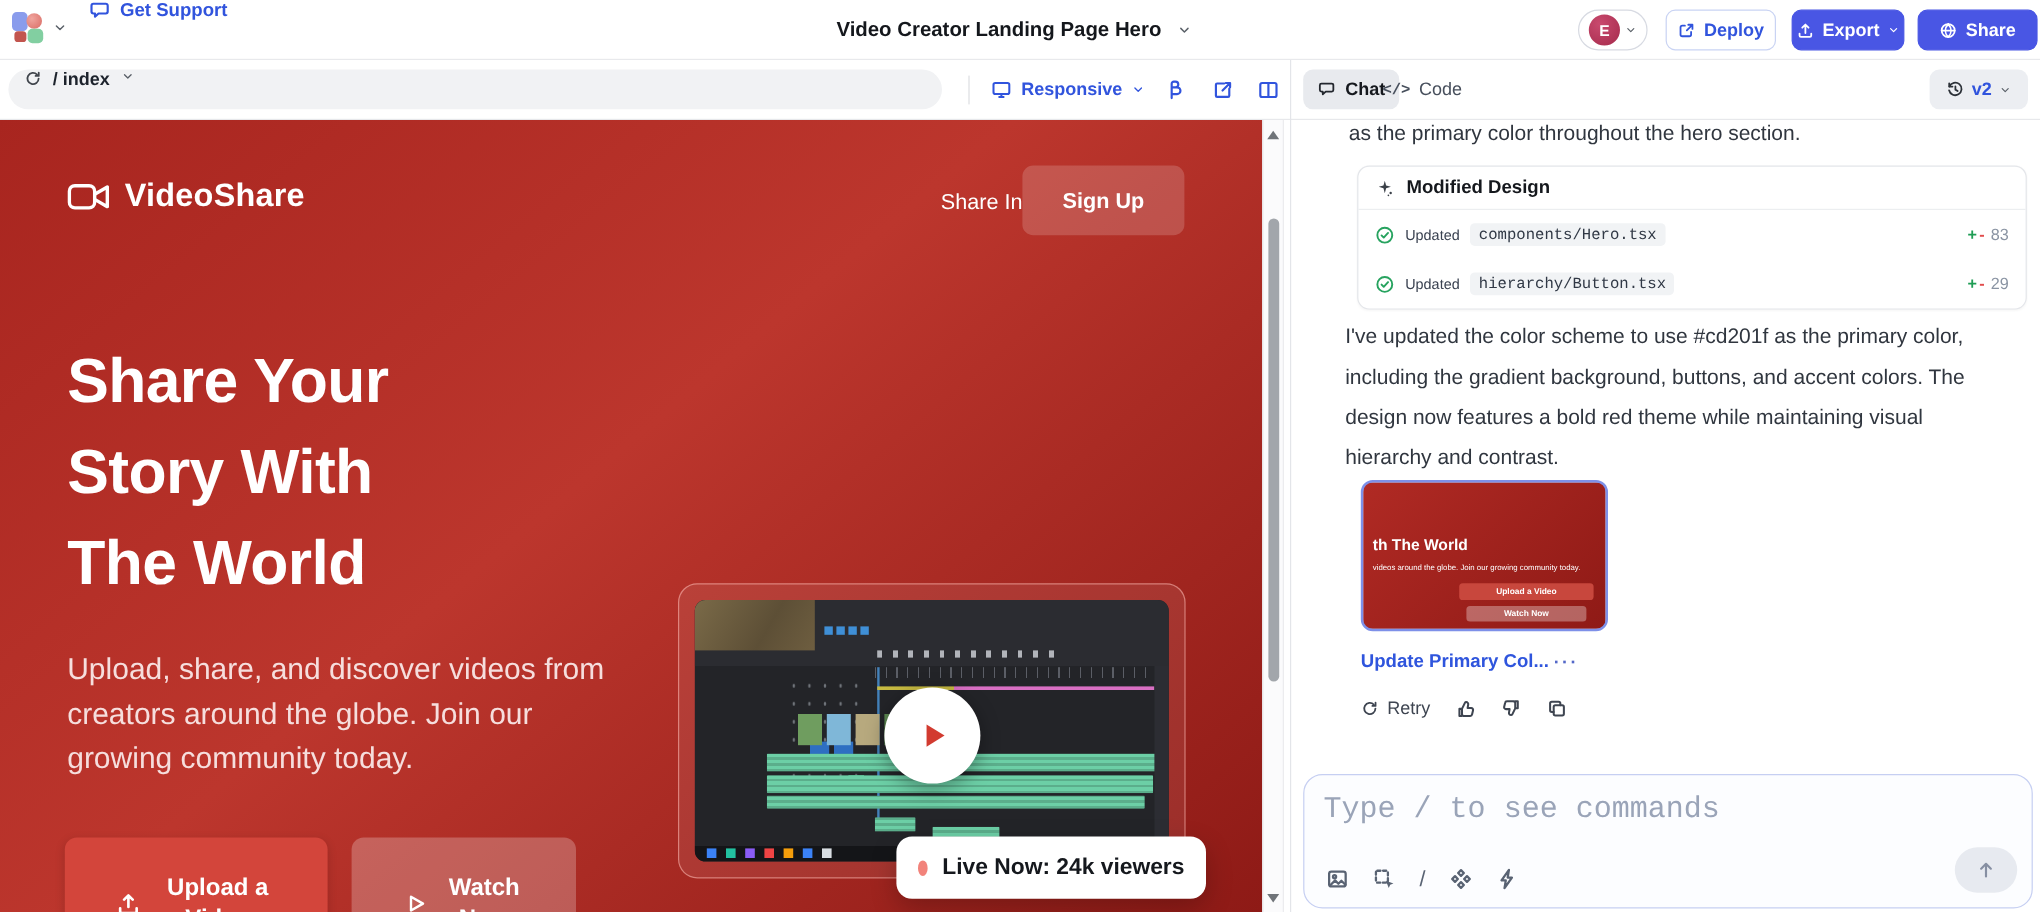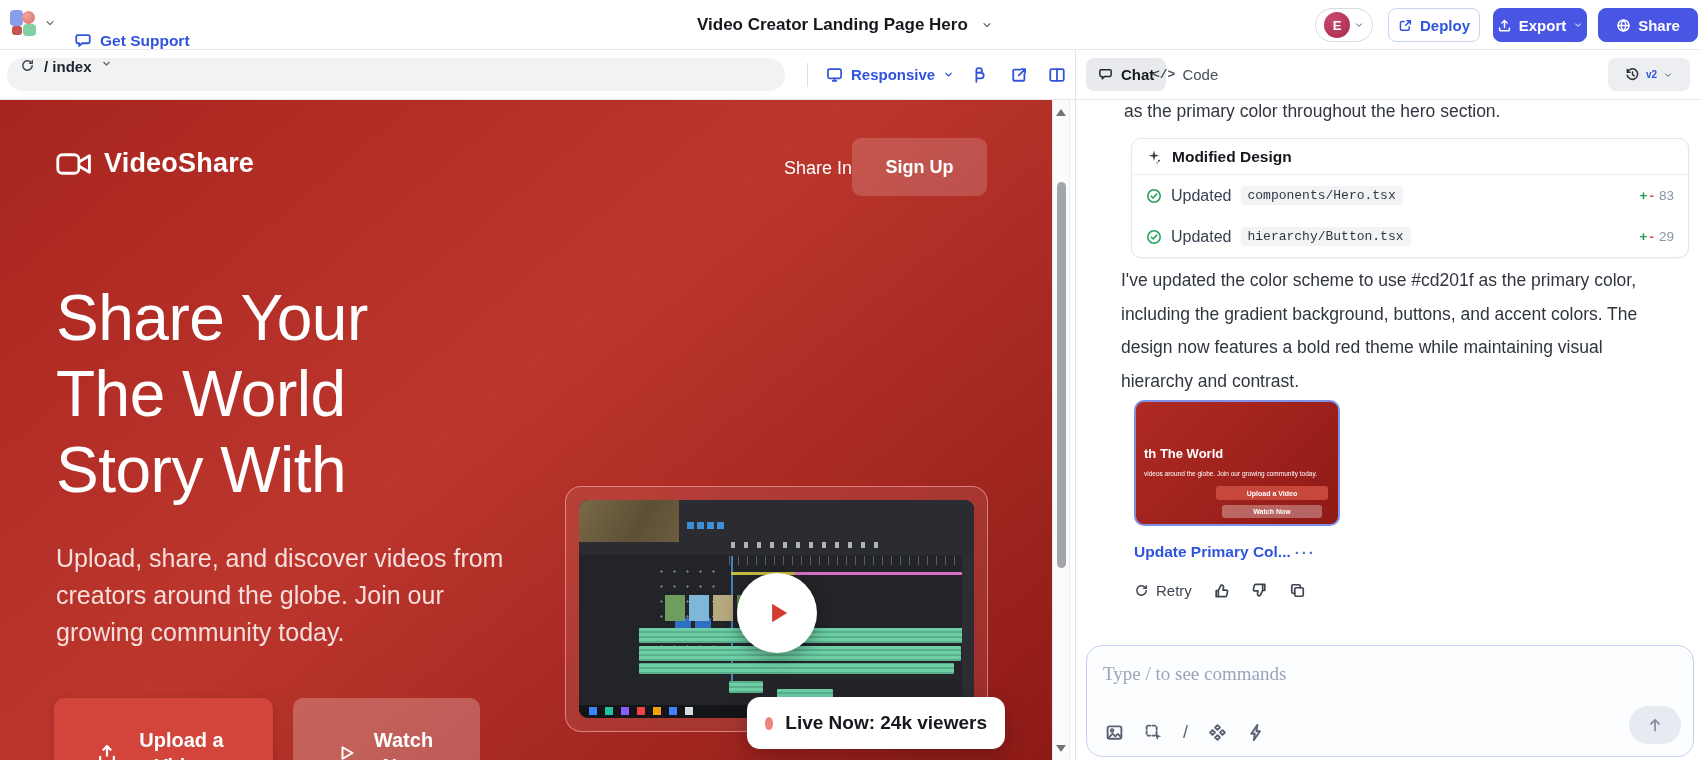--- a/index.html
+++ b/index.html
@@ -12,21 +12,21 @@
   
   .row1{position:absolute;left:0;top:0;width:1700px;height:50px;background:#fff;border-bottom:1px solid #e8e9ec}
   .logo-btn{position:absolute;left:10px;top:9px;display:flex;align-items:center;gap:6px;cursor:pointer}
   .logo-mark{position:relative;width:28px;height:28px}
   .logo-mark i{position:absolute;display:block}
   .lg-a{left:0;top:1px;width:13px;height:16px;border-radius:4px;background:#8a9cec}
   .lg-b{left:12px;top:2px;width:13px;height:13px;border-radius:50%;background:radial-gradient(circle at 35% 35%,#f0a49d,#d96b64)}
   .lg-c{left:2px;top:17px;width:10px;height:9px;border-radius:3px;background:#c2554e}
   .lg-d{left:13px;top:15px;width:13px;height:12px;border-radius:4px;background:#82cfa1}
   .chev{color:#5a6068}
-  .support-btn{position:absolute;left:74px;top:0;height:50px;display:flex;align-items:flex-end;gap:8px;
+  .support-btn{position:absolute;left:74px;top:0;height:50px;display:flex;align-items:flex-start;gap:8px;
                color:#3154dd;font-size:15.5px;font-weight:700;cursor:pointer}
   .title-btn{position:absolute;left:697px;top:0;height:50px;display:flex;align-items:center;gap:13px;cursor:pointer}
   .title-btn .t{font-size:17px;font-weight:700;color:#14171c}
   .avatar-btn{position:absolute;left:1315px;top:8px;width:58px;height:34px;border:1px solid #d7dae2;border-radius:17px;
               background:#fff;display:flex;align-items:center;justify-content:center;gap:4px;cursor:pointer}
   .avatar-c{width:26px;height:26px;border-radius:50%;background:radial-gradient(circle at 35% 30%,#c94a6e,#a52a4c);
             color:#fff;font-size:13px;font-weight:700;display:flex;align-items:center;justify-content:center}
   .hbtn{position:absolute;top:8px;height:34px;border-radius:8px;display:flex;align-items:center;justify-content:center;
         gap:7px;font-size:15px;font-weight:700;cursor:pointer}
   .hbtn.ghost{background:#fff;border:1px solid #c9d3f3;color:#3154dd}
@@ -45,37 +45,37 @@
                 color:#3154dd;font-size:15px;font-weight:700;cursor:pointer}
   .tool-ic{position:absolute;top:11px;width:28px;height:28px;display:flex;align-items:center;justify-content:center;
            color:#3154dd;cursor:pointer;border-radius:6px}
   .tab-chat{position:absolute;left:1086px;top:8px;height:33px;padding:0 12px;border-radius:8px;background:#e8eaee;
             display:flex;align-items:center;gap:8px;font-size:15px;font-weight:700;color:#15181d;cursor:pointer}
   .tab-code{position:absolute;left:1152px;top:8px;height:33px;display:flex;align-items:center;gap:7px;
             font-size:15px;color:#474f5c;cursor:pointer}
   .tab-code .glyph{font-size:13px;font-weight:700;font-family:"Liberation Mono",monospace}
   .version-btn{position:absolute;left:1608px;top:8px;width:82px;height:33px;border-radius:8px;background:#eceef2;
                display:flex;align-items:center;justify-content:center;gap:6px;cursor:pointer}
-  .version-btn .v{font-size:10px;font-weight:700;color:#3154dd}
+  .version-btn .v{font-size:15px;font-weight:700;color:#3154dd}
 
   
   .content{position:absolute;left:0;top:100px;width:1700px;height:660px}
 
   
   .preview{position:absolute;left:0;top:0;width:1052px;height:660px;overflow:hidden;color:#fff;
            background:linear-gradient(140deg,#a8251f 0%,#bc362d 46%,#8e1a16 100%)}
   .brand{position:absolute;left:56px;top:48px;display:flex;align-items:center;gap:12px}
   .brand .bt{font-size:27px;font-weight:800;letter-spacing:.2px}
   .pnav{position:absolute;left:342px;top:58px;display:flex;gap:31px;font-size:18px}
   .pnav span{cursor:pointer}
   .signin{position:absolute;left:784px;top:58px;font-size:18px;cursor:pointer}
   .signup{position:absolute;left:852px;top:38px;width:135px;height:58px;border-radius:9px;
           background:rgba(255,255,255,.17);display:flex;align-items:center;justify-content:center;
           font-size:18px;font-weight:700;cursor:pointer}
-  .headline{position:absolute;left:56px;top:180px;font-size:64px;line-height:76px;font-weight:400;letter-spacing:-.5px}
+  .headline{position:absolute;left:56px;top:180px;font-size:52px;line-height:76px;font-weight:700;letter-spacing:-.5px}
   .desc{position:absolute;left:56px;top:440px;width:450px;font-size:25px;line-height:37px;color:#f6dedd}
   .pbtn{position:absolute;top:598px;height:110px;border-radius:10px;display:flex;align-items:center;
         justify-content:center;gap:14px;cursor:pointer}
   .btn-upload{left:54px;width:219px;background:#d3453b;box-shadow:0 2px 8px rgba(0,0,0,.15)}
   .btn-watch{left:293px;width:187px;background:rgba(255,255,255,.24)}
   .pbtn .bl{font-size:20px;font-weight:700;line-height:26px;text-align:center}
   .btn-upload .bl{width:100px}
   .btn-watch .bl{width:68px}
 
   .vcard{position:absolute;left:565px;top:386px;width:423px;height:246px;border-radius:16px;padding:13px;
@@ -128,21 +128,21 @@
   .sb-thumb{position:absolute;left:4px;top:82px;width:9px;height:386px;border-radius:5px;background:#a2a6ab;cursor:grab}
 
   
   .chat{position:absolute;left:1075px;top:0;width:625px;height:660px;background:#fff;border-left:1px solid #e3e5e9}
   .c-scrolled{position:absolute;left:48px;top:1px;font-size:17.5px;color:#30363f}
   .c-card{position:absolute;left:55px;top:38px;width:558px;border:1px solid #e4e6ea;border-radius:10px;background:#fff;
           box-shadow:0 1px 2px rgba(0,0,0,.04)}
   .cc-head{height:36px;display:flex;align-items:center;gap:10px;padding:0 14px;border-bottom:1px solid #eceef0;color:#3a4048}
   .cc-head .ct{font-size:15.5px;font-weight:700;color:#15181d}
   .cc-row{height:41px;display:flex;align-items:center;gap:9px;padding:0 14px}
-  .cc-row .act{font-size:16px;color:#394150}
+  .cc-row .act{font-size:12px;color:#394150}
   .cc-chip{font-family:"Liberation Mono",monospace;font-size:13px;color:#303845;background:#f1f3f5;
            border-radius:4px;padding:2px 7px}
   .cc-sp{flex:1}
   .cc-stat{font-size:13.5px;display:flex;align-items:center;gap:2px}
   .cc-stat .pl{color:#1f9d55;font-weight:700}
   .cc-stat .mi{color:#e24d4d;font-weight:700}
   .cc-stat .ct2{color:#8a94a3;margin-left:3px}
   .c-msg{position:absolute;left:45px;top:164px;width:532px;font-size:17.5px;line-height:33.5px;color:#30363f}
   .c-thumb{position:absolute;left:58px;top:300px;width:206px;height:126px;border:2px solid #7e90e8;border-radius:10px;
            overflow:hidden;cursor:pointer;background:linear-gradient(135deg,#b02a24,#8f1a16)}
@@ -155,21 +155,21 @@
            display:flex;align-items:center;justify-content:center;font-size:7px;font-weight:700}
   .c-vlabel{position:absolute;left:58px;top:443px;display:flex;align-items:center;gap:4px}
   .c-vlabel .vl{font-size:15.5px;font-weight:700;color:#2f55dd;cursor:pointer}
   .c-vlabel .dots{font-size:15px;font-weight:700;color:#5468c8;letter-spacing:2px;cursor:pointer}
   .c-actions{position:absolute;left:58px;top:482px;display:flex;align-items:center;gap:21px;color:#3e4551}
   .c-actions .retry{display:flex;align-items:center;gap:7px;font-size:15px;cursor:pointer}
   .c-actions .aic{cursor:pointer;display:flex}
   .c-inputbox{position:absolute;left:10px;top:545px;width:608px;height:112px;border:1.5px solid #c6cff2;
               border-radius:16px;background:#fcfdff}
   .chat-input{position:absolute;left:16px;top:12px;width:560px;height:32px;border:none;background:transparent;
-              outline:none;font-size:19px;color:#0f172a;font-family:Liberation Serif, serif}
+              outline:none;font-size:25px;color:#0f172a;font-family:Liberation Mono, monospace}
   .chat-input::placeholder{color:#9aa4b8}
   .ci-icons{position:absolute;left:18px;bottom:13px;display:flex;align-items:center;gap:20px;color:#596373}
   .ci-icons .iw{cursor:pointer;display:flex;align-items:center;justify-content:center}
   .ci-slash{font-size:18px;font-weight:400;color:#596373}
   .ci-send{position:absolute;right:12px;bottom:12px;width:52px;height:38px;border-radius:19px;background:#e7eaf0;
            display:flex;align-items:center;justify-content:center;color:#868fa2;cursor:pointer}
 </style>
 </head>
 <body>
 
@@ -348,22 +348,22 @@
         </span>
         <span class="bt">VideoShare</span>
       </div>
 
 
       <span class="signin">Share In</span>
       <div class="signup">Sign Up</div>
 
       <div class="headline">
         <div>Share Your</div>
+        <div>Story With</div>
         <div>The World</div>
-        <div>Story With</div>
       </div>
 
       <p class="desc">Upload, share, and discover videos from creators around the globe. Join our growing community today.</p>
 
       <div class="pbtn btn-upload">
         <span>
           <svg class="ic" width="22" height="22" viewBox="0 0 16 16" stroke="#fff">
             <path d="M8 10V3.2M5.4 5.6L8 3l2.6 2.6M3 10.8v1.8c0 .7.5 1.2 1.2 1.2h7.6c.7 0 1.2-.5 1.2-1.2v-1.8"></path>
           </svg>
         </span>

